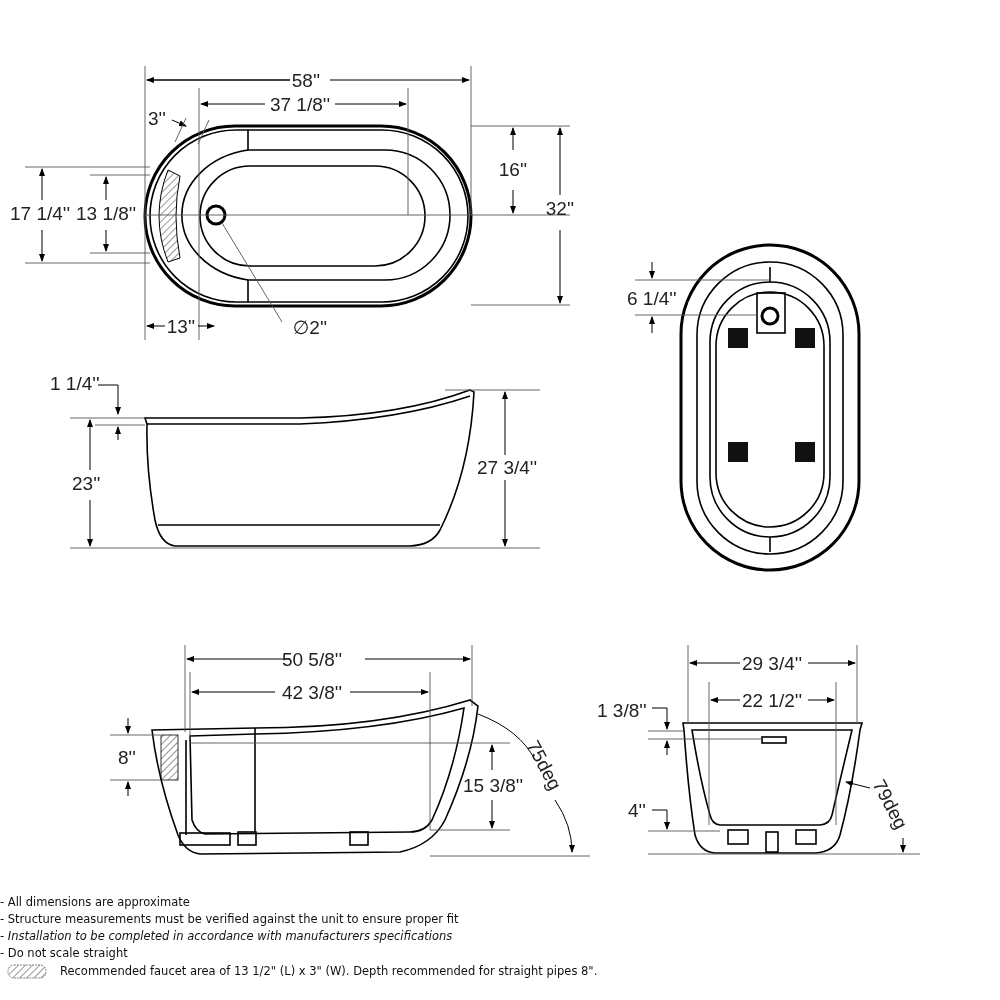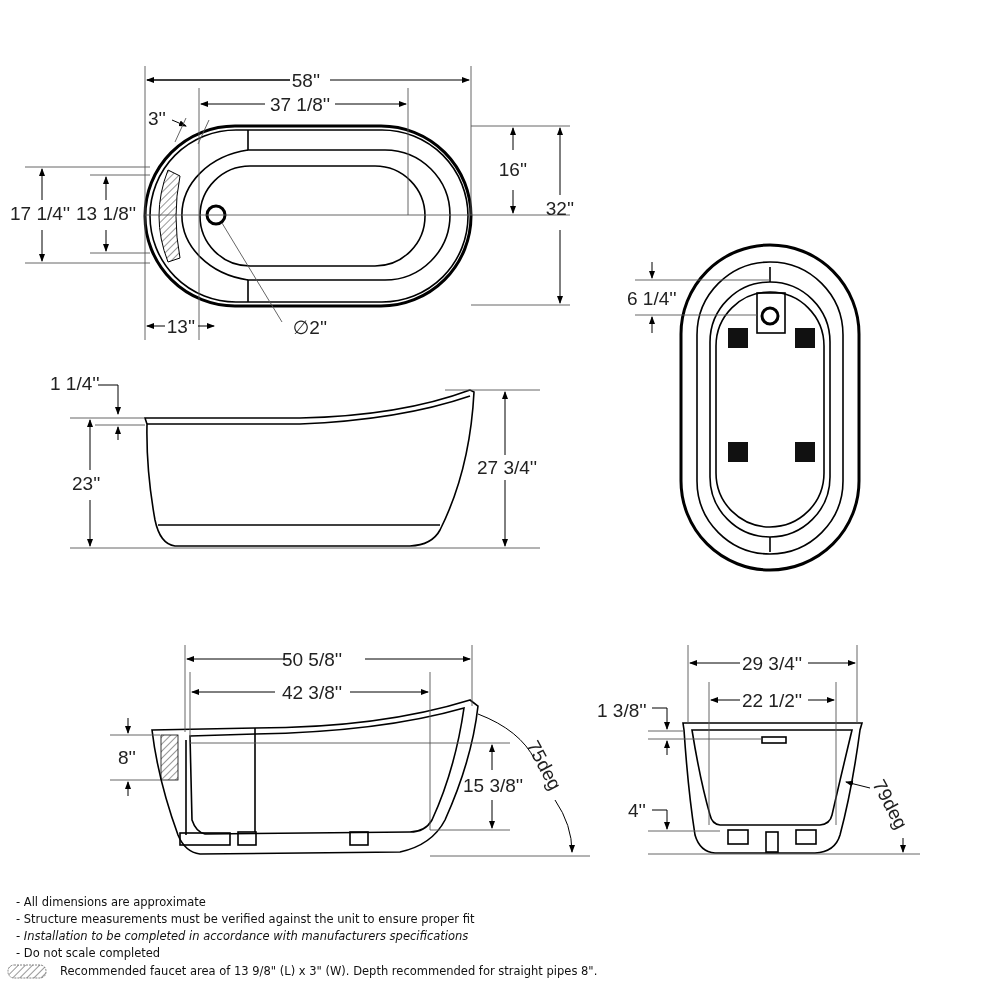--- a/index.html
+++ b/index.html
@@ -1,19 +1,19 @@
 <!DOCTYPE html>
 <html><head>
 <meta charset="utf-8">
 <style>
   html,body{margin:0;padding:0;background:#fff;}
   body{width:1000px;height:1000px;position:relative;overflow:hidden;font-family:"Liberation Sans",sans-serif;}
   svg{position:absolute;left:0;top:0;}
   .dim{font-family:"Liberation Sans",sans-serif;font-size:19px;fill:#222;}
-  .note{position:absolute;left:16px;font-family:"DejaVu Sans",sans-serif;font-size:11.5px;color:#111;white-space:nowrap;}
+  .note{position:absolute;left:0;font-family:"DejaVu Sans",sans-serif;font-size:11.5px;color:#111;white-space:nowrap;}
   .ln{stroke:#000;fill:none;}
   .thin{stroke:#555;stroke-width:0.9;fill:none;}
   .thick{stroke:#000;stroke-width:3;fill:none;}
   .med{stroke:#000;stroke-width:1.6;fill:none;}
 </style>
 </head>
 <body>
 
 <svg width="1000" height="1000" viewBox="0 0 1000 1000">
   <defs>
@@ -190,14 +190,14 @@
   </g>
 
   <g>
     <rect x="8" y="965" width="38" height="13" rx="6" fill="url(#hatch)" stroke="#666" stroke-width="0.8" stroke-dasharray="2,1"></rect>
   </g>
 </svg>
 
 <div class="note" style="top:895px;">- All dimensions are approximate</div>
 <div class="note" style="top:912px;">- Structure measurements must be verified against the unit to ensure proper fit</div>
 <div class="note" style="top:929px;font-style:italic;">- Installation to be completed in accordance with manufacturers specifications</div>
-<div class="note" style="top:946px;">- Do not scale completed</div>
-<div class="note" style="top:964px;left:60px;">Recommended faucet area of 13 9/8" (L) x 3" (W). Depth recommended for straight pipes 8".</div>
+<div class="note" style="top:946px;">- Do not scale straight</div>
+<div class="note" style="top:964px;left:60px;">Recommended faucet area of 13 1/2" (L) x 3" (W). Depth recommended for straight pipes 8".</div>
 
 </body></html>

